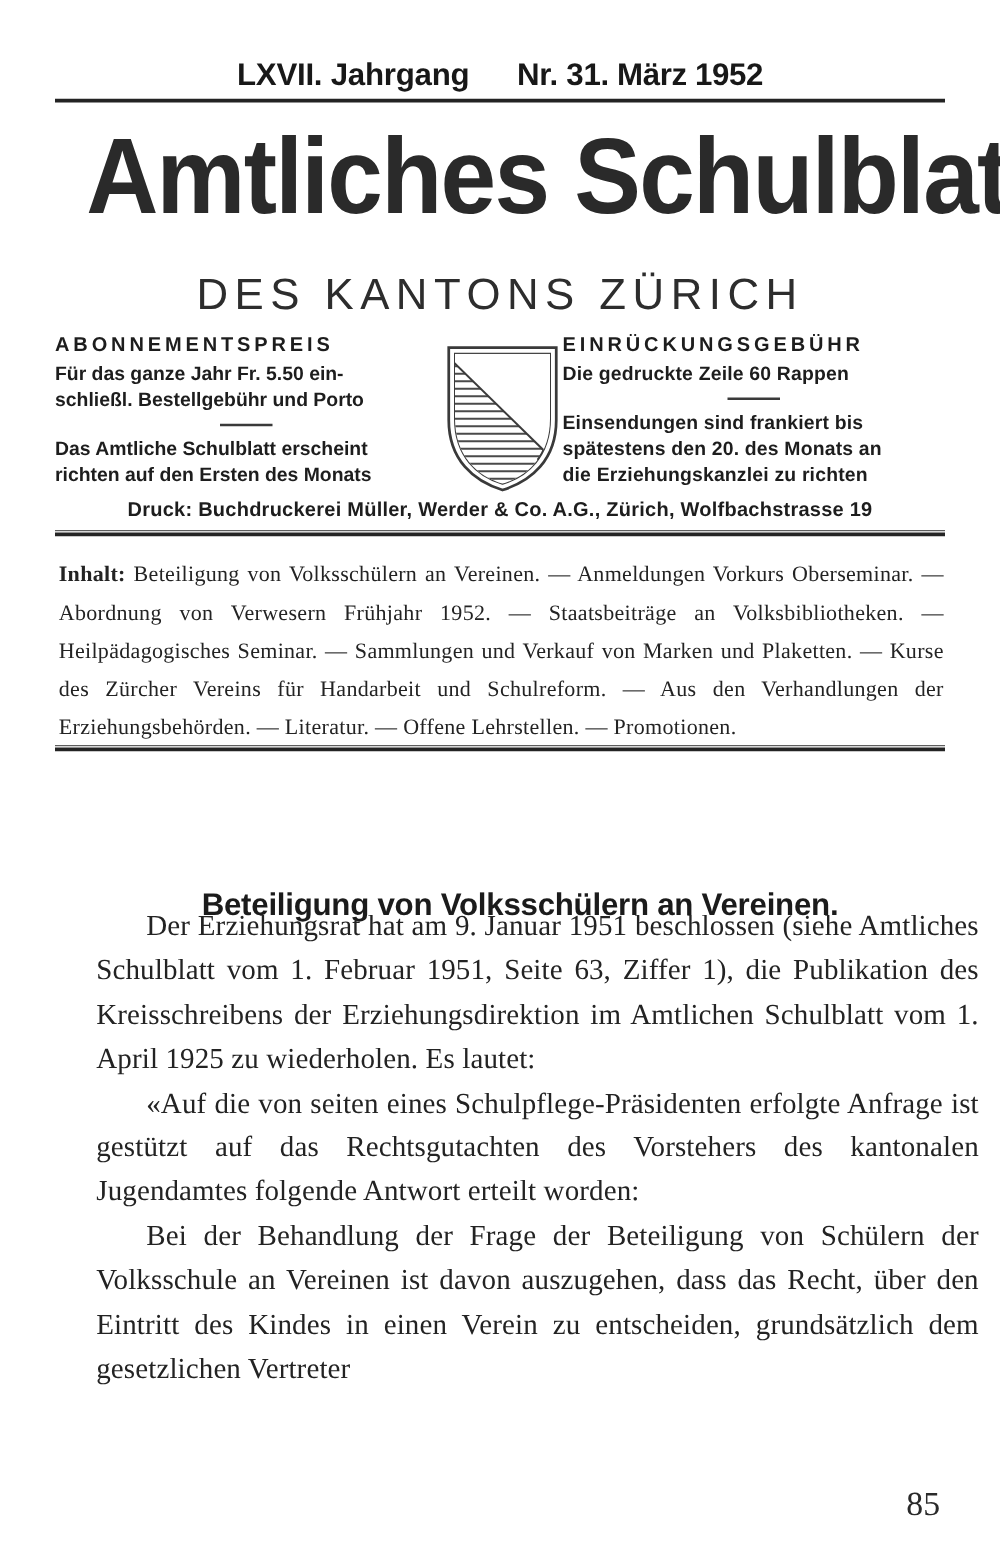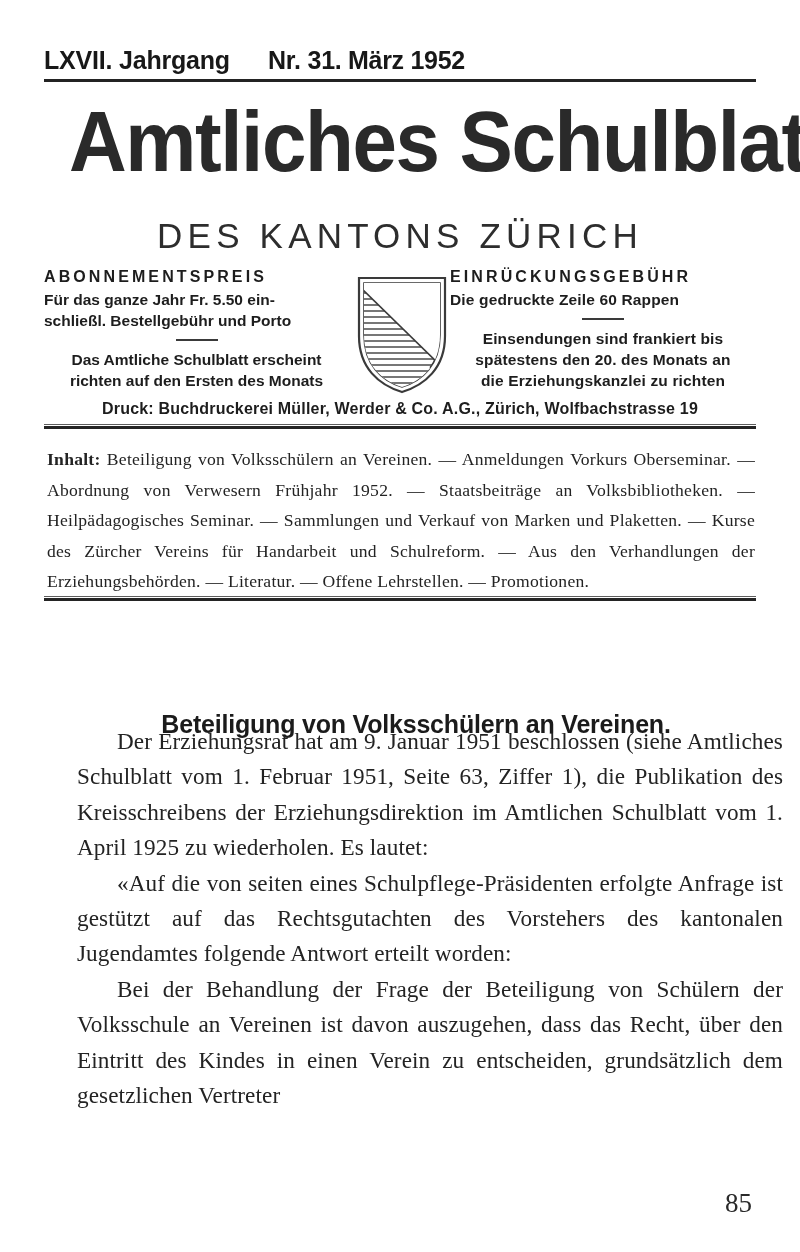--- a/index.html
+++ b/index.html
@@ -24,21 +24,21 @@
 
   
   .issue-line {
     position: absolute;
     left: 44px;
     top: 38px;
     width: 712px;
     height: 34px;
     display: flex;
     align-items: baseline;
-    justify-content: flex-start;
+    justify-content: center;
     font-family: "Liberation Sans", sans-serif;
     font-weight: bold;
     font-size: 25px;
     letter-spacing: -0.2px;
     color: #181818;
   }
   .issue-line .mid { margin-left: 38px; }
   .issue-line .right { letter-spacing: -0.3px; margin-top: 8px; }
 
   .rule-top {
@@ -114,21 +114,21 @@
   .info-col.right .info-line { letter-spacing: 0.15px; }
 
   .short-rule {
     width: 42px;
     height: 2px;
     background: #3a3a3a;
     margin: 8px auto 8px auto;
   }
 
   .info-block2 { margin-top: 0px; }
-  .info-block2 .info-line { line-height: 21px; text-align: center; }
+  .info-block2 .info-line { line-height: 21px; }
 
   
   .shield-wrap {
     position: absolute;
     left: 312px;
     top: 7px;
     width: 92px;
     height: 122px;
   }
   .shield-wrap svg { display: block; }

